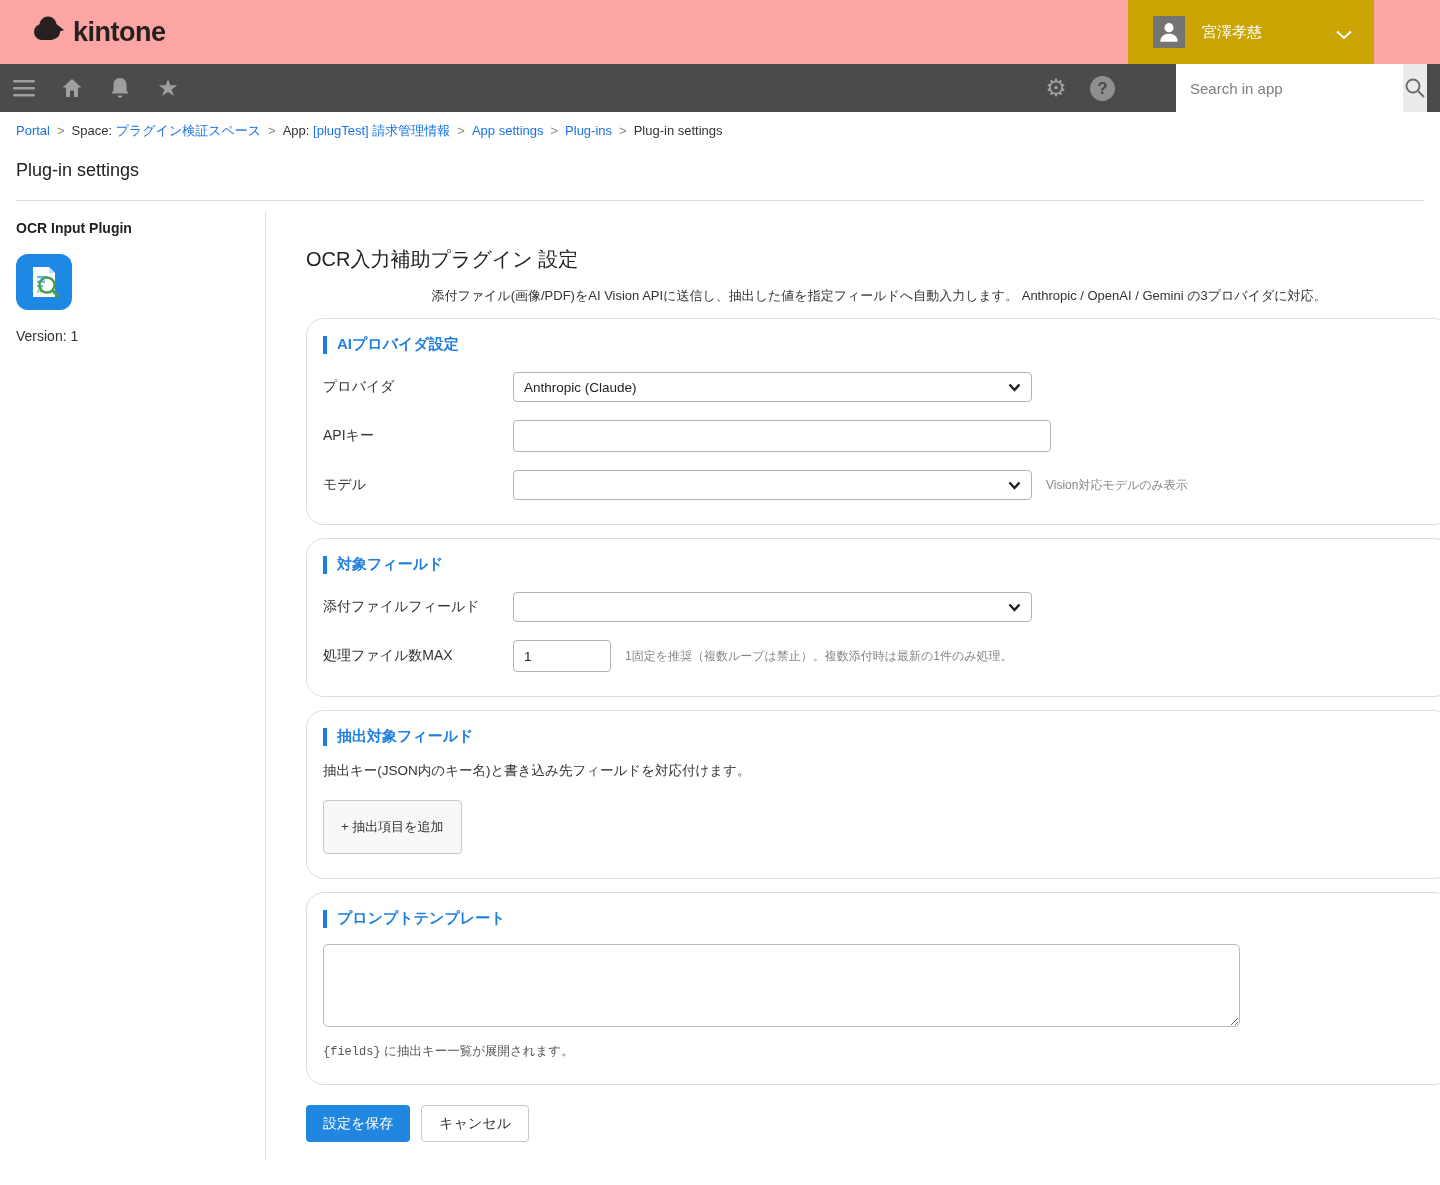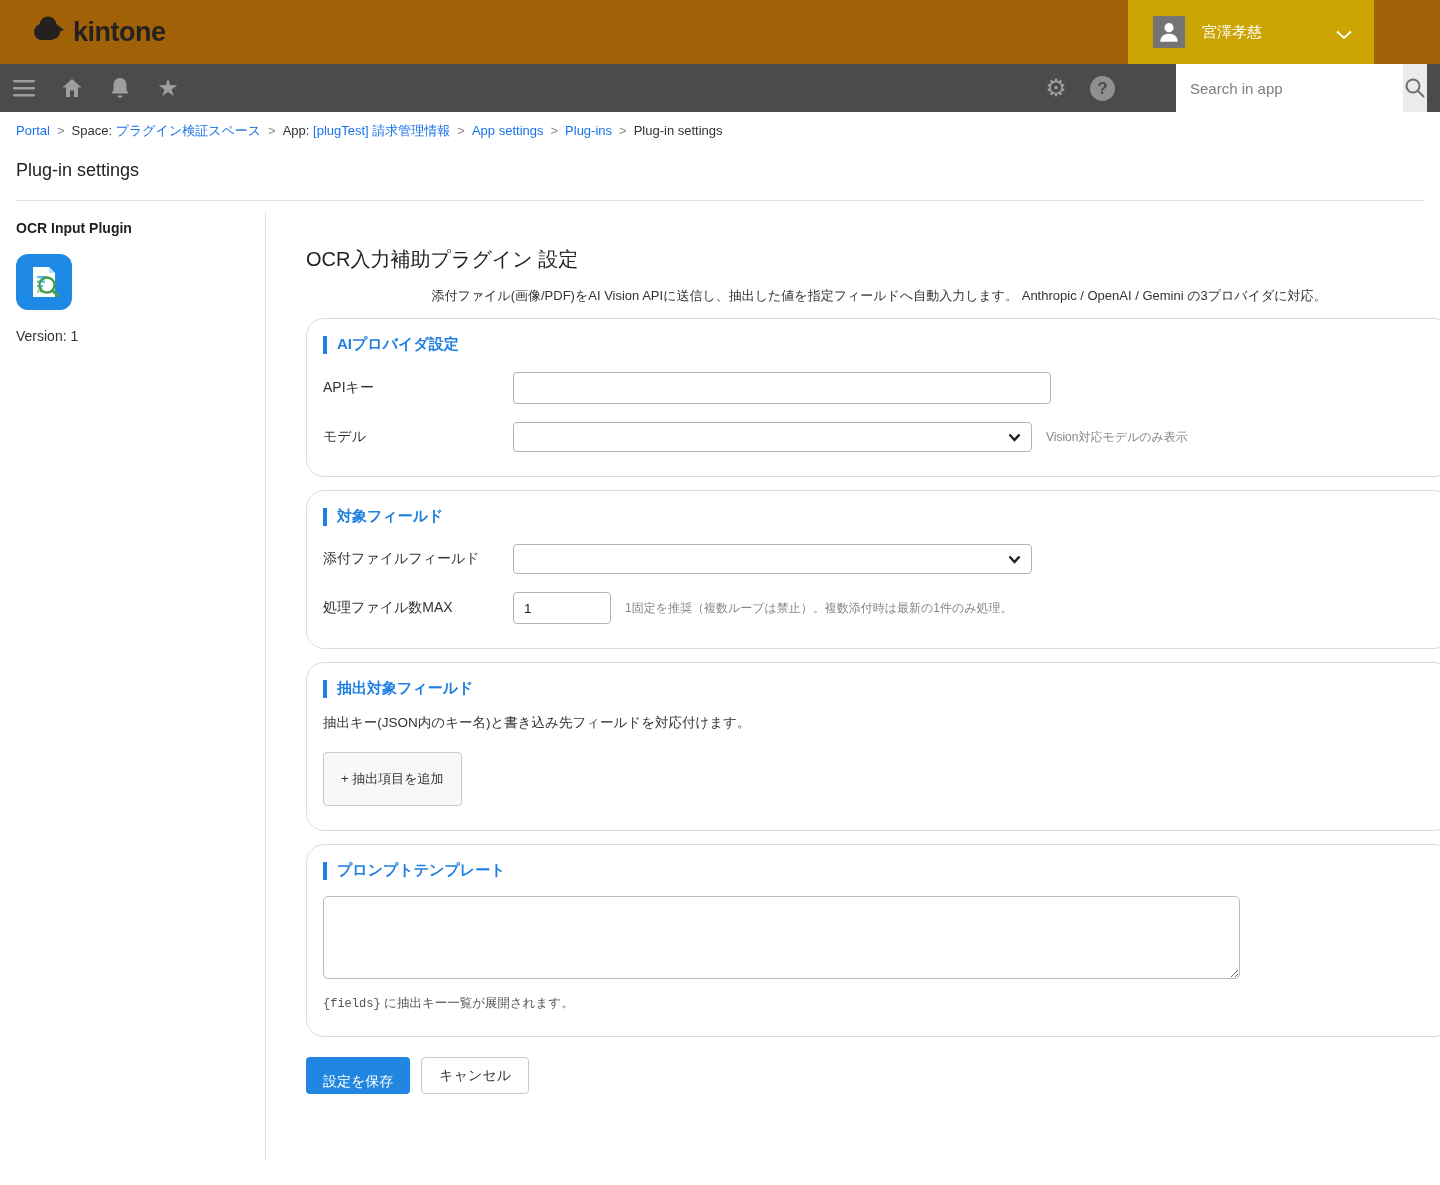--- a/index.html
+++ b/index.html
@@ -1,20 +1,20 @@
 <!DOCTYPE html>
 <html><head>
 <meta charset="utf-8">
 <style>
   * { margin:0; padding:0; box-sizing:border-box; }
   html,body { width:1440px; height:1185px; background:#fff; font-family:"Liberation Sans", sans-serif; color:#333; }
   body { position:relative; overflow:hidden; }
 
   
-  .topbar { position:absolute; left:0; top:0; width:1440px; height:64px; background:#a16207; }
+  .topbar { position:absolute; left:0; top:0; width:1440px; height:64px; background:#fca5a5; }
   .logo { position:absolute; left:32px; top:0; height:64px; display:flex; align-items:center; gap:7px; }
   .logo-text { font-size:27px; font-weight:bold; color:#262120; letter-spacing:-0.5px; }
   .user-block { position:absolute; left:1128px; top:0; width:246px; height:64px; background:#C9A402; display:flex; align-items:center; cursor:pointer; }
   .avatar { width:32px; height:32px; margin-left:25px; background:#767472; display:flex; align-items:center; justify-content:center; }
   .user-name { color:#fff; font-size:15px; margin-left:17px; }
   .user-chevron { position:absolute; right:22px; top:26px; }
 
   
   .navbar { position:absolute; left:0; top:64px; width:1440px; height:48px; background:#4B4B4B; }
   .nav-icon { position:absolute; top:12px; width:24px; height:24px; display:flex; align-items:center; justify-content:center; cursor:pointer; }
@@ -60,21 +60,21 @@
   .field-hint { font-size:12px; color:#888; margin-left:14px; }
 
   .extract-desc { margin-top:16px; font-size:13.5px; color:#333; }
   .add-btn { margin-top:20px; padding:17px 17px; background:#F8F8F8; border:1px solid #C8C8C8; border-radius:4px; font-size:13px; color:#333; font-family:"Liberation Sans", sans-serif; cursor:pointer; }
 
   .prompt-textarea { margin-top:16px; width:917px; height:83px; border:1px solid #BBBBBB; border-radius:5px; resize:both; padding:8px 10px; font-size:13px; font-family:"Liberation Sans", sans-serif; outline:none; display:block; }
   .prompt-hint { margin-top:16px; font-size:12.5px; color:#555; }
   .prompt-hint code { font-family:"Liberation Mono", monospace; font-size:12px; }
 
   .actions { margin-top:20px; display:flex; }
-  .save-btn { min-width:99px; height:37px; background:#2186E0; color:#fff; border:none; border-radius:4px; font-size:14px; font-family:"Liberation Sans", sans-serif; padding:16px 17px; cursor:pointer; }
+  .save-btn { min-width:99px; height:37px; background:#2186E0; color:#fff; border:none; border-radius:4px; font-size:14px; font-family:"Liberation Sans", sans-serif; padding:9px 17px; cursor:pointer; }
   .cancel-btn { min-width:96px; height:37px; background:#fff; color:#333; border:1px solid #C8C8C8; border-radius:4px; font-size:14px; font-family:"Liberation Sans", sans-serif; padding:0 17px; margin-left:11px; cursor:pointer; }
 </style>
 </head>
 <body>
 
 <div class="topbar">
   <div class="logo">
     <span>
       <svg width="34" height="30" viewBox="0 0 34 30">
         <circle cx="10" cy="17" r="8" fill="#262120"></circle>
@@ -164,20 +164,29 @@
 <div class="main">
   <h1 class="main-title">OCR入力補助プラグイン 設定</h1>
   <p class="main-desc">添付ファイル(画像/PDF)をAI Vision APIに送信し、抽出した値を指定フィールドへ自動入力します。 Anthropic / OpenAI / Gemini の3プロバイダに対応。</p>
 
   <div class="section-box">
     <div class="section-heading">
       <span class="heading-bar"></span>
       <span>AIプロバイダ設定</span>
     </div>
     <div class="form-row">
+      <span class="form-label">プロバイダ</span>
+      <div class="select">
+        <span>Anthropic (Claude)</span>
+        <svg width="13" height="9" viewBox="0 0 13 9">
+            <polyline points="1.5,1.5 6.5,7 11.5,1.5" fill="none" stroke="#222" stroke-width="2.4"></polyline>
+          </svg>
+      </div>
+    </div>
+    <div class="form-row">
       <span class="form-label">APIキー</span>
       <input class="text-input" type="text" value="" style="">
     </div>
     <div class="form-row">
       <span class="form-label">モデル</span>
       <div class="select">
         <span></span>
         <svg width="13" height="9" viewBox="0 0 13 9">
             <polyline points="1.5,1.5 6.5,7 11.5,1.5" fill="none" stroke="#222" stroke-width="2.4"></polyline>
           </svg>

